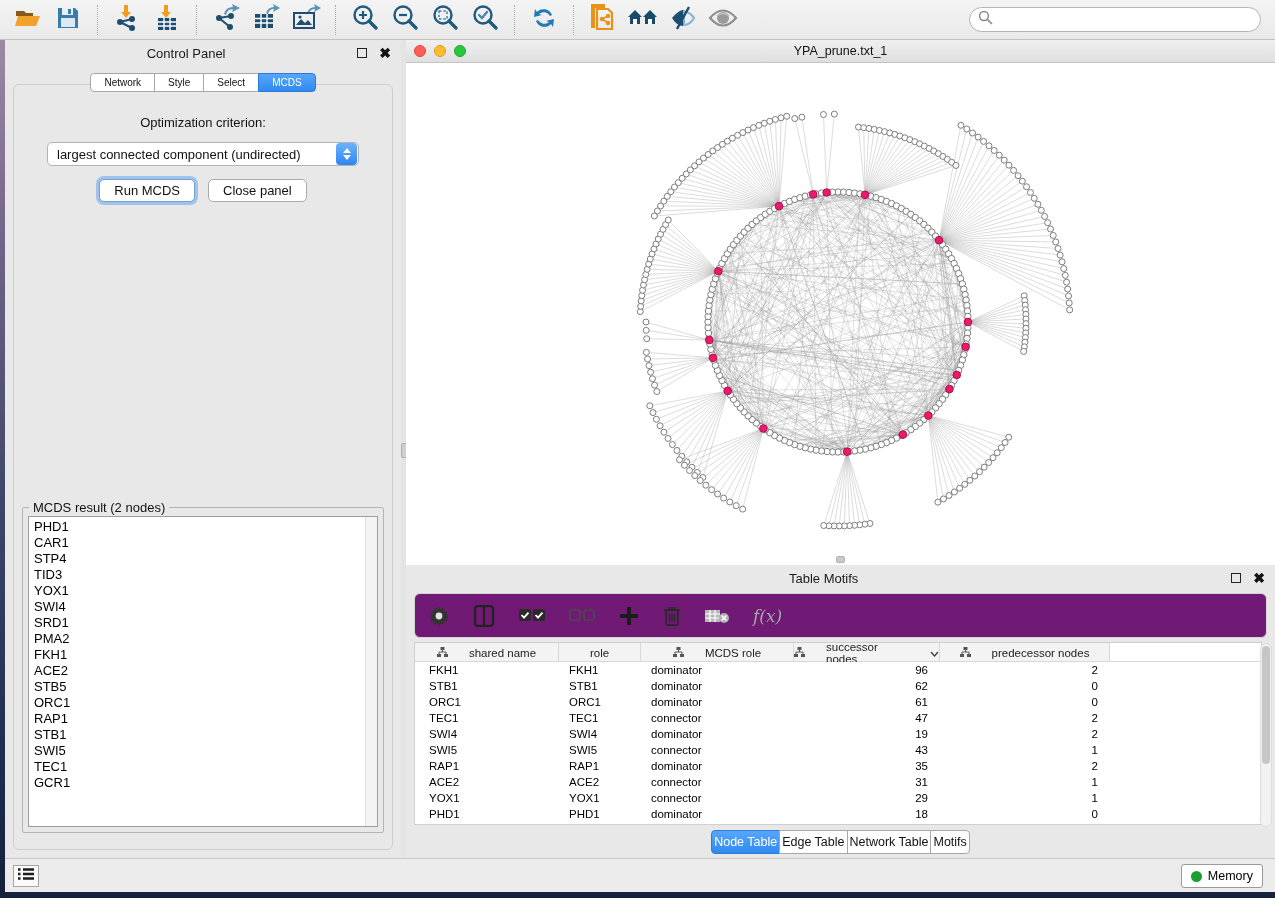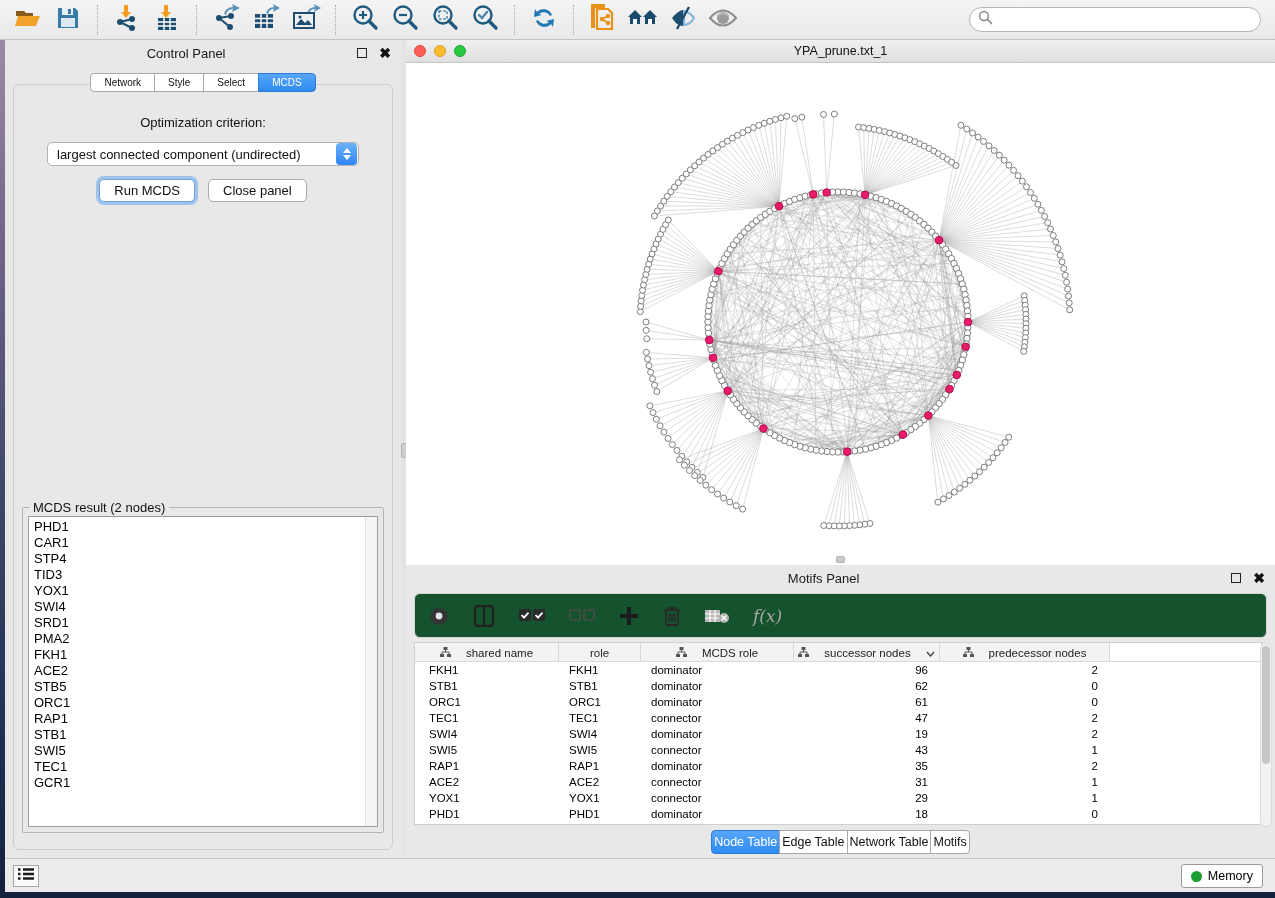--- a/index.html
+++ b/index.html
@@ -74,28 +74,28 @@
   .tlight { width:12px; height:12px; border-radius:50%; }
   .tl-red { background:#ff5f57; border:1px solid #e0443e; }
   .tl-yellow { background:#febc2e; border:1px solid #d89b20; }
   .tl-green { background:#28c840; border:1px solid #1ea433; }
   .net-title { position:absolute; left:0; right:0; text-align:center; font-size:12.5px; color:#111; }
   .net-canvas { position:relative; width:869px; height:502px; background:#fff; overflow:hidden; }
   .net-hscroll-thumb { position:absolute; left:430px; bottom:2px; width:9px; height:7px; background:#c9c9c9; border:1px solid #b2b2b2; border-radius:2px; }
 
   
   .table-panel { position:absolute; left:406px; top:565px; width:869px; height:293px; background:#e8e8e8; }
-  .tp-toolbar { position:absolute; left:8px; right:8px; top:28px; height:45px; background:#14532d;
+  .tp-toolbar { position:absolute; left:8px; right:8px; top:28px; height:45px; background:#701a75;
     border:1px solid #d5d5d5; border-radius:6px; display:flex; align-items:center; padding:0 14px; gap:24px; }
   .tp-icon { display:flex; align-items:center; justify-content:center; cursor:pointer; }
   .tp-icon.disabled { cursor:default; }
   .fx { font-family:"DejaVu Serif", serif; font-style:italic; font-size:17px; color:#a9a9a9; }
   .tbl-wrap { position:absolute; left:8px; top:77px; width:848px; bottom:33px; background:#fff; border:1px solid #cfcfcf; overflow:hidden; }
   .tbl-header { display:flex; height:19px; background:#f3f3f3; border-bottom:1px solid #d8d8d8; }
-  .th { display:flex; align-items:center; justify-content:center; gap:15px; font-size:11.5px; color:#222;
+  .th { display:flex; align-items:center; justify-content:center; gap:21px; font-size:11.5px; color:#222;
     border-right:1px solid #d8d8d8; height:19px; overflow:hidden; cursor:pointer; }
   .tbl-body .tr { display:flex; height:16px; }
   .td { font-size:11.5px; color:#000; line-height:16px; white-space:nowrap; overflow:hidden; }
   .td.left { padding-left:14px; } .td.left2 { padding-left:10px; }
   .td.right { text-align:right; padding-right:12px; }
   .tbl-vscroll { position:absolute; right:3px; top:78px; width:12px; height:184px; background:#f2f2f2; border:1px solid #dcdcdc; border-radius:6px;}
   .tbl-vscroll .thumb { position:absolute; left:1px; top:2px; width:8px; height:118px; background:#c6c6c6; border-radius:5px; }
   .tp-tabs { position:absolute; left:0; right:0; bottom:4px; display:flex; justify-content:center; }
   .tp-tabs .tab { font-size:12.5px; padding:4px 2px; }
 
@@ -1295,21 +1295,21 @@
             <circle cx="357.43506327436404" cy="365.489765757569" r="3.8"></circle>
             <circle cx="441.0683415867363" cy="388.6833265337772" r="3.8"></circle>
           </g>
         </svg>
       <div class="net-hscroll-thumb"></div>
     </div>
   </div>
 
   <div class="table-panel">
     <div class="panel-titlebar">
-      <span class="ttl">Motifs Panel</span>
+      <span class="ttl">Table Motifs</span>
       <span class="win-float"></span>
       <span class="win-close">✖</span>
     </div>
     <div class="tp-toolbar">
       <span class="tp-icon">
         <svg width="20" height="20" viewBox="0 0 20 20">
             <path d="M10 0 l1.4 3 3-1.2 .9 3.2 3.2 .9 -1.2 3 3 1.4 -3 1.4 1.2 3 -3.2 .9 -.9 3.2 -3-1.2 -1.4 3 -1.4-3 -3 1.2 -.9-3.2 -3.2-.9 1.2-3 -3-1.4 3-1.4 -1.2-3 3.2-.9 .9-3.2 3 1.2z" fill="#333"></path>
             <circle cx="10" cy="10" r="3.4" fill="#e2e2e2"></circle>
           </svg>
       </span>

